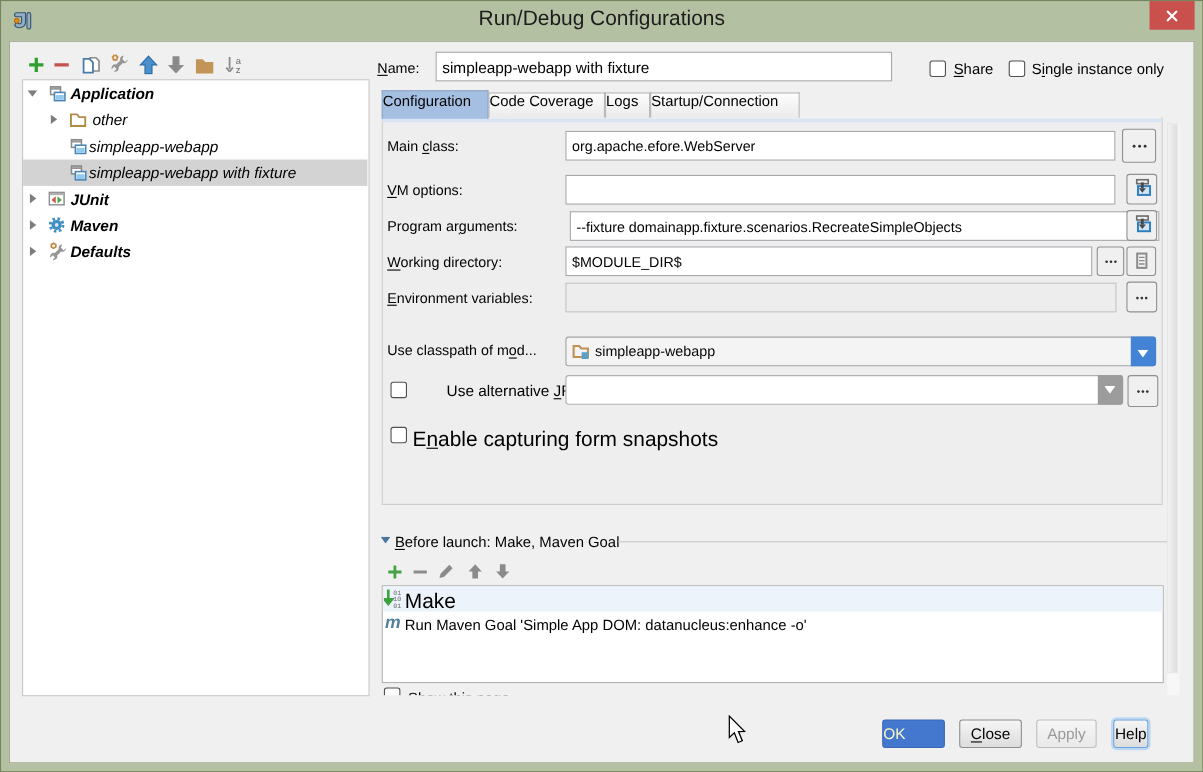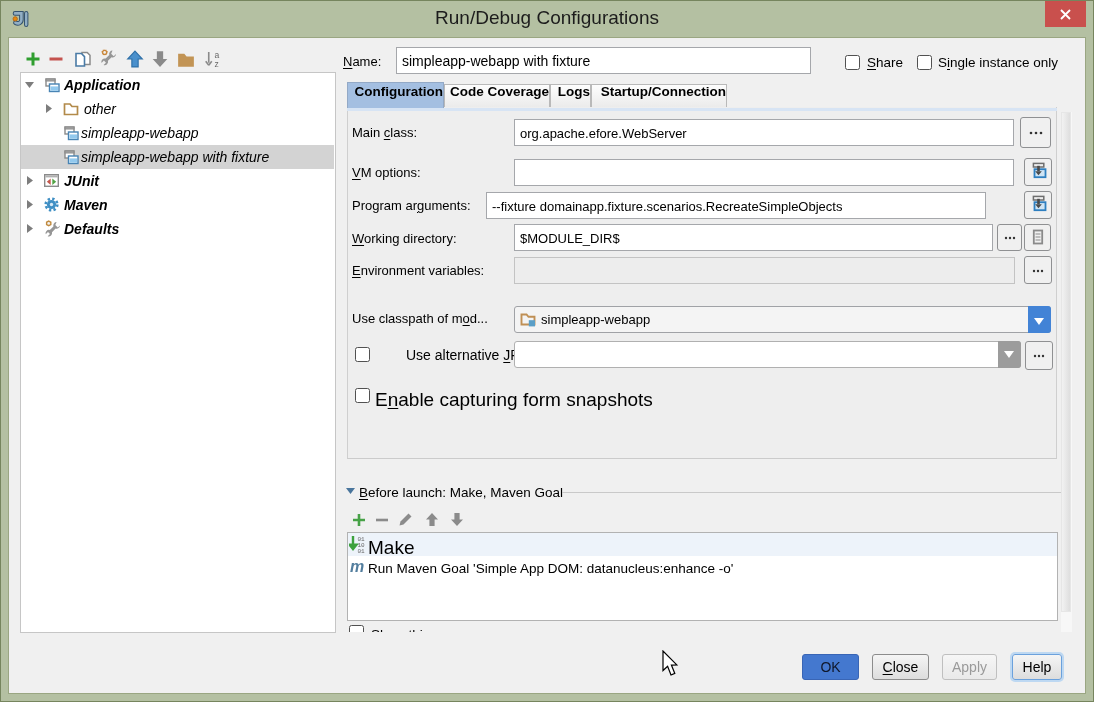--- a/index.html
+++ b/index.html
@@ -6,21 +6,21 @@
 #frame{position:absolute;left:0;top:0;width:1092px;height:700px;border:1px solid #76855e;}
 #content{position:absolute;left:8px;top:37px;width:1076px;height:655px;background:#f0f0f0;border:1px solid #9aa682;}
 #title{position:absolute;left:0;top:7px;width:1094px;text-align:center;font-size:19px;color:#1c1c1c;}
 #close{position:absolute;left:1045px;top:1px;width:41px;height:26px;background:#c9504d;}
 .lbl{position:absolute;font-size:13px;color:#000;white-space:nowrap;}
 .fld{position:absolute;background:#fff;border:1px solid #a5a7ab;font-size:13px;color:#000;white-space:nowrap;}
 .fld span{position:absolute;left:5px;top:50%;transform:translateY(-50%);}
 .dfld{background:#ededed;border:1px solid #c3c3c3;}
 .btn3{position:absolute;background:#f0f0f0;border:1px solid #8f9092;border-radius:3px;}
 .cb{position:absolute;width:12.5px;height:12.5px;background:#fff;border:1.4px solid #515151;border-radius:2.5px;}
-.tab{position:absolute;font-size:13.5px;text-align:right;box-sizing:border-box;font-weight:bold;}
+.tab{position:absolute;font-size:13.5px;text-align:left;box-sizing:border-box;}
 u{text-decoration:underline;text-underline-offset:2px;}
 .treerow{position:absolute;left:21px;width:313px;height:24px;font-size:14px;}
 .trt{position:absolute;top:50%;transform:translateY(-50%);white-space:nowrap;font-style:italic;}
 .toolicon{position:absolute;top:51px;width:18px;height:18px;}
 svg{display:block;}
 </style></head>
 <body>
 <div id="frame"></div>
 <div id="content"></div>
 
@@ -181,21 +181,21 @@
 <div class="btn3" style="left:1024px;top:158px;width:26px;height:26px;">
     <svg style="margin:3px auto 0" width="17" height="17" viewBox="0 0 17 17">
       <rect x="3.4" y="1.4" width="10.4" height="3.6" fill="none" stroke="#6e6e6e" stroke-width="1.5"></rect>
       <rect x="4.5" y="7.2" width="11" height="8" fill="#cfe4f4" stroke="#2e7fc0" stroke-width="1.8"></rect>
       <rect x="7.2" y="3.8" width="2.6" height="5.4" fill="#4a4a4a"></rect>
       <path d="M8.5 13.2 L5.2 9.2 H11.8 Z" fill="#4a4a4a"></path>
     </svg>
   </div>
 
 <div class="lbl" style="left:352px;top:198px;text-align:right;">Program ar<u>g</u>uments:</div>
-<div class="fld" style="left:486px;top:192px;width:498px;height:25px;">
+<div class="fld" style="left:518px;top:192px;width:498px;height:25px;padding-left:36px;">
     <span>--fixture domainapp.fixture.scenarios.RecreateSimpleObjects</span>
   </div>
 <div class="btn3" style="left:1024px;top:191px;width:26px;height:26px;">
     <svg style="margin:3px auto 0" width="17" height="17" viewBox="0 0 17 17">
       <rect x="3.4" y="1.4" width="10.4" height="3.6" fill="none" stroke="#6e6e6e" stroke-width="1.5"></rect>
       <rect x="4.5" y="7.2" width="11" height="8" fill="#cfe4f4" stroke="#2e7fc0" stroke-width="1.8"></rect>
       <rect x="7.2" y="3.8" width="2.6" height="5.4" fill="#4a4a4a"></rect>
       <path d="M8.5 13.2 L5.2 9.2 H11.8 Z" fill="#4a4a4a"></path>
     </svg>
   </div>
@@ -290,20 +290,20 @@
 <div class="lbl" style="left:350px;top:558px;font-size:16px;font-weight:bold;font-style:italic;color:#537e9e;">m</div>
 <div class="lbl" style="left:368px;top:561px;font-size:13.5px;">Run Maven Goal 'Simple App DOM: datanucleus:enhance -o'</div>
 <div class="abs" style="left:347px;top:622px;width:260px;height:10px;overflow:hidden;">
     <div class="cb" style="left:2px;top:3px;"></div>
     <div class="lbl" style="left:24px;top:5px;font-size:13.5px;">Show this page</div>
   </div>
 
 <div class="abs" style="left:1061px;top:112px;width:11px;height:520px;background:#f7f7f7;"></div>
 <div class="abs" style="left:1061px;top:112px;width:10px;height:500px;background:linear-gradient(90deg,#f2f2f2,#dedede);border:1px solid #e6e6e6;box-sizing:border-box;"></div>
 
-<div class="abs" style="left:802px;top:654px;width:57px;height:26px;background:#4478cf;border:1px solid #3965b5;border-radius:3px;box-sizing:border-box;color:#0f172a;font-size:14px;text-align:center;line-height:24px;">OK</div>
+<div class="abs" style="left:802px;top:654px;width:57px;height:26px;background:#4478cf;border:1px solid #3965b5;border-radius:3px;box-sizing:border-box;color:#fef9c3;font-size:14px;line-height:24px;">OK</div>
 <div class="abs" style="left:872px;top:654px;width:57px;height:26px;background:linear-gradient(#f5f5f5,#dddddd);border:1px solid #8c8c8c;border-radius:3px;box-sizing:border-box;color:#000;font-size:14px;text-align:center;line-height:24px;"><u>C</u>lose</div>
 <div class="abs" style="left:942px;top:654px;width:55px;height:26px;background:linear-gradient(#f6f6f6,#e9e9e9);border:1px solid #bfbfbf;border-radius:3px;box-sizing:border-box;color:#9a9a9a;font-size:14px;text-align:center;line-height:24px;">Apply</div>
-<div class="abs" style="left:1012px;top:654px;width:50px;height:26px;background:linear-gradient(#f5f5f5,#dddddd);border:1px solid #6ba1dc;border-radius:3px;box-shadow:0 0 0 2px #bdd8f2;box-sizing:border-box;color:#000;font-size:14px;text-align:center;line-height:24px;">Help</div>
+<div class="abs" style="left:1012px;top:654px;width:32px;height:26px;background:linear-gradient(#f5f5f5,#dddddd);border:1px solid #6ba1dc;border-radius:3px;box-shadow:0 0 0 2px #bdd8f2;box-sizing:border-box;color:#000;font-size:14px;text-align:center;line-height:24px;">Help</div>
 
 <svg class="abs" style="left:662px;top:650px" width="17" height="27" viewBox="0 0 17 27">
 <path d="M1 1 L1 20.5 L5.6 16.2 L9 25 L12.8 23.4 L9.4 15.1 L14.8 14.9 Z" fill="#fff" stroke="#000" stroke-width="1.2" stroke-linejoin="miter"></path>
 </svg>
 
 </body></html>

